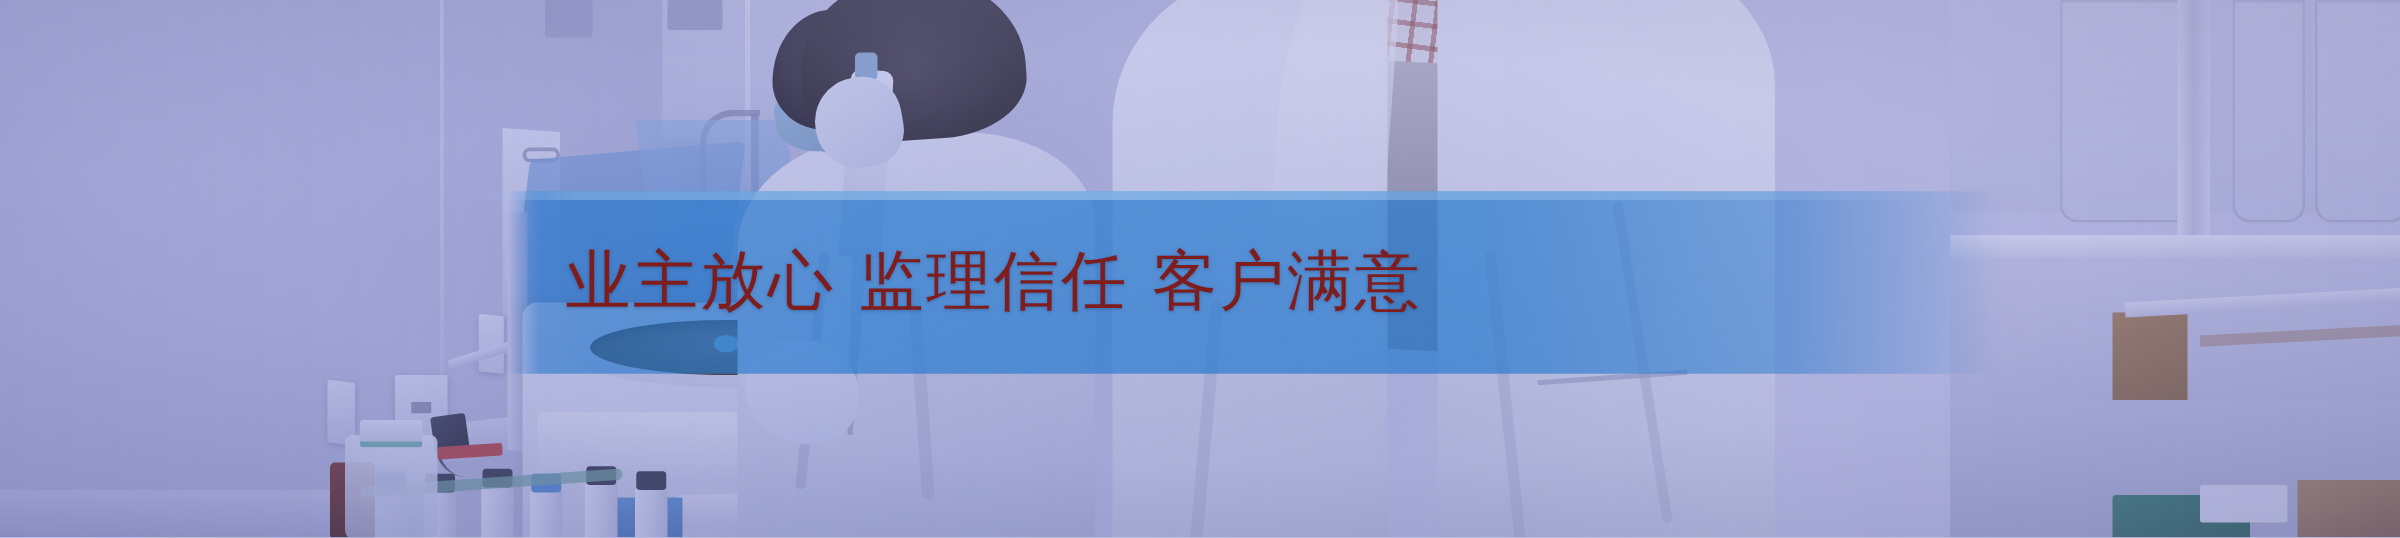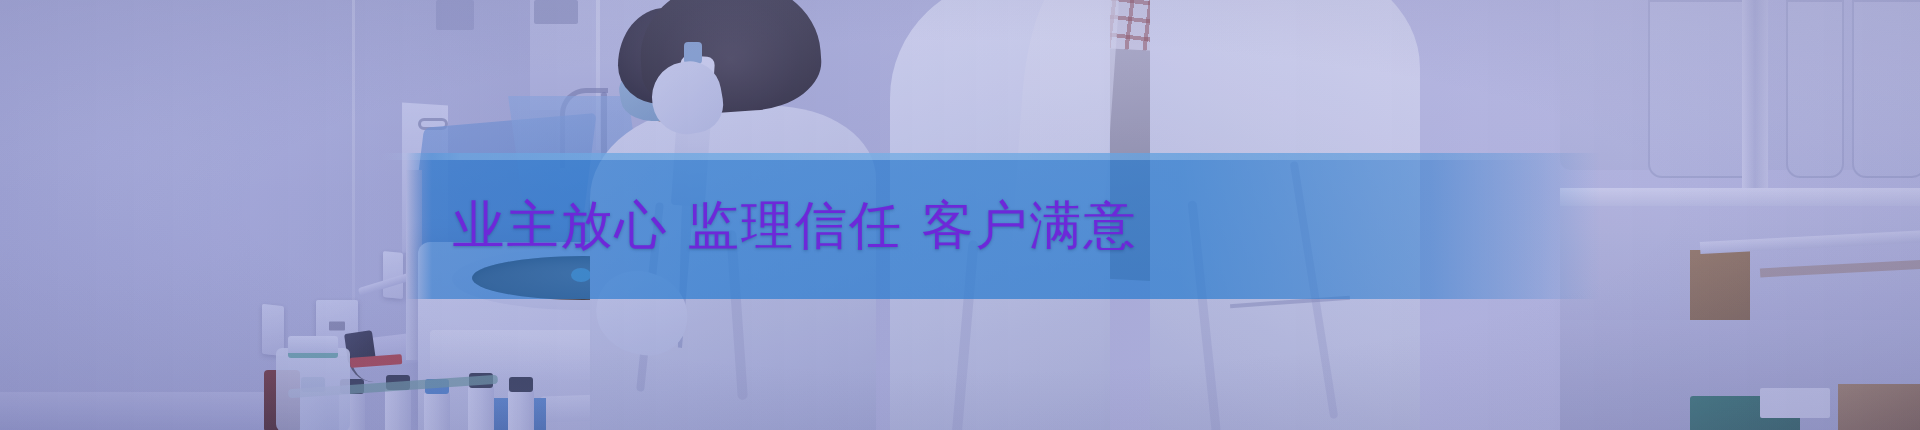--- a/index.html
+++ b/index.html
@@ -431,21 +431,21 @@
       rgba(170,205,240,0) 1570px);
   }
 
   .band-text{
     position:absolute; left:0; top:153px; width:1920px; height:146px;
     display:flex; flex-direction:column;
     align-items:center; justify-content:center;
     padding-right:330px;
   }
   .headline{
-    font-size:52px; line-height:1.1; color:#6d28d9;
+    font-size:52px; line-height:1.1; color:#7f1d1d;
     font-weight:400; letter-spacing:2px;
     white-space:nowrap;
     text-shadow:0 1px 3px rgba(20,52,100,.35);
     font-family:"DejaVu Sans","Liberation Sans",sans-serif;
   }
   .subline{
     margin-top:9px;
     font-size:19px; line-height:1.2; color:#f2f7fd;
     font-weight:400; letter-spacing:.2px; white-space:nowrap;
     text-shadow:0 1px 2px rgba(20,52,100,.32);

